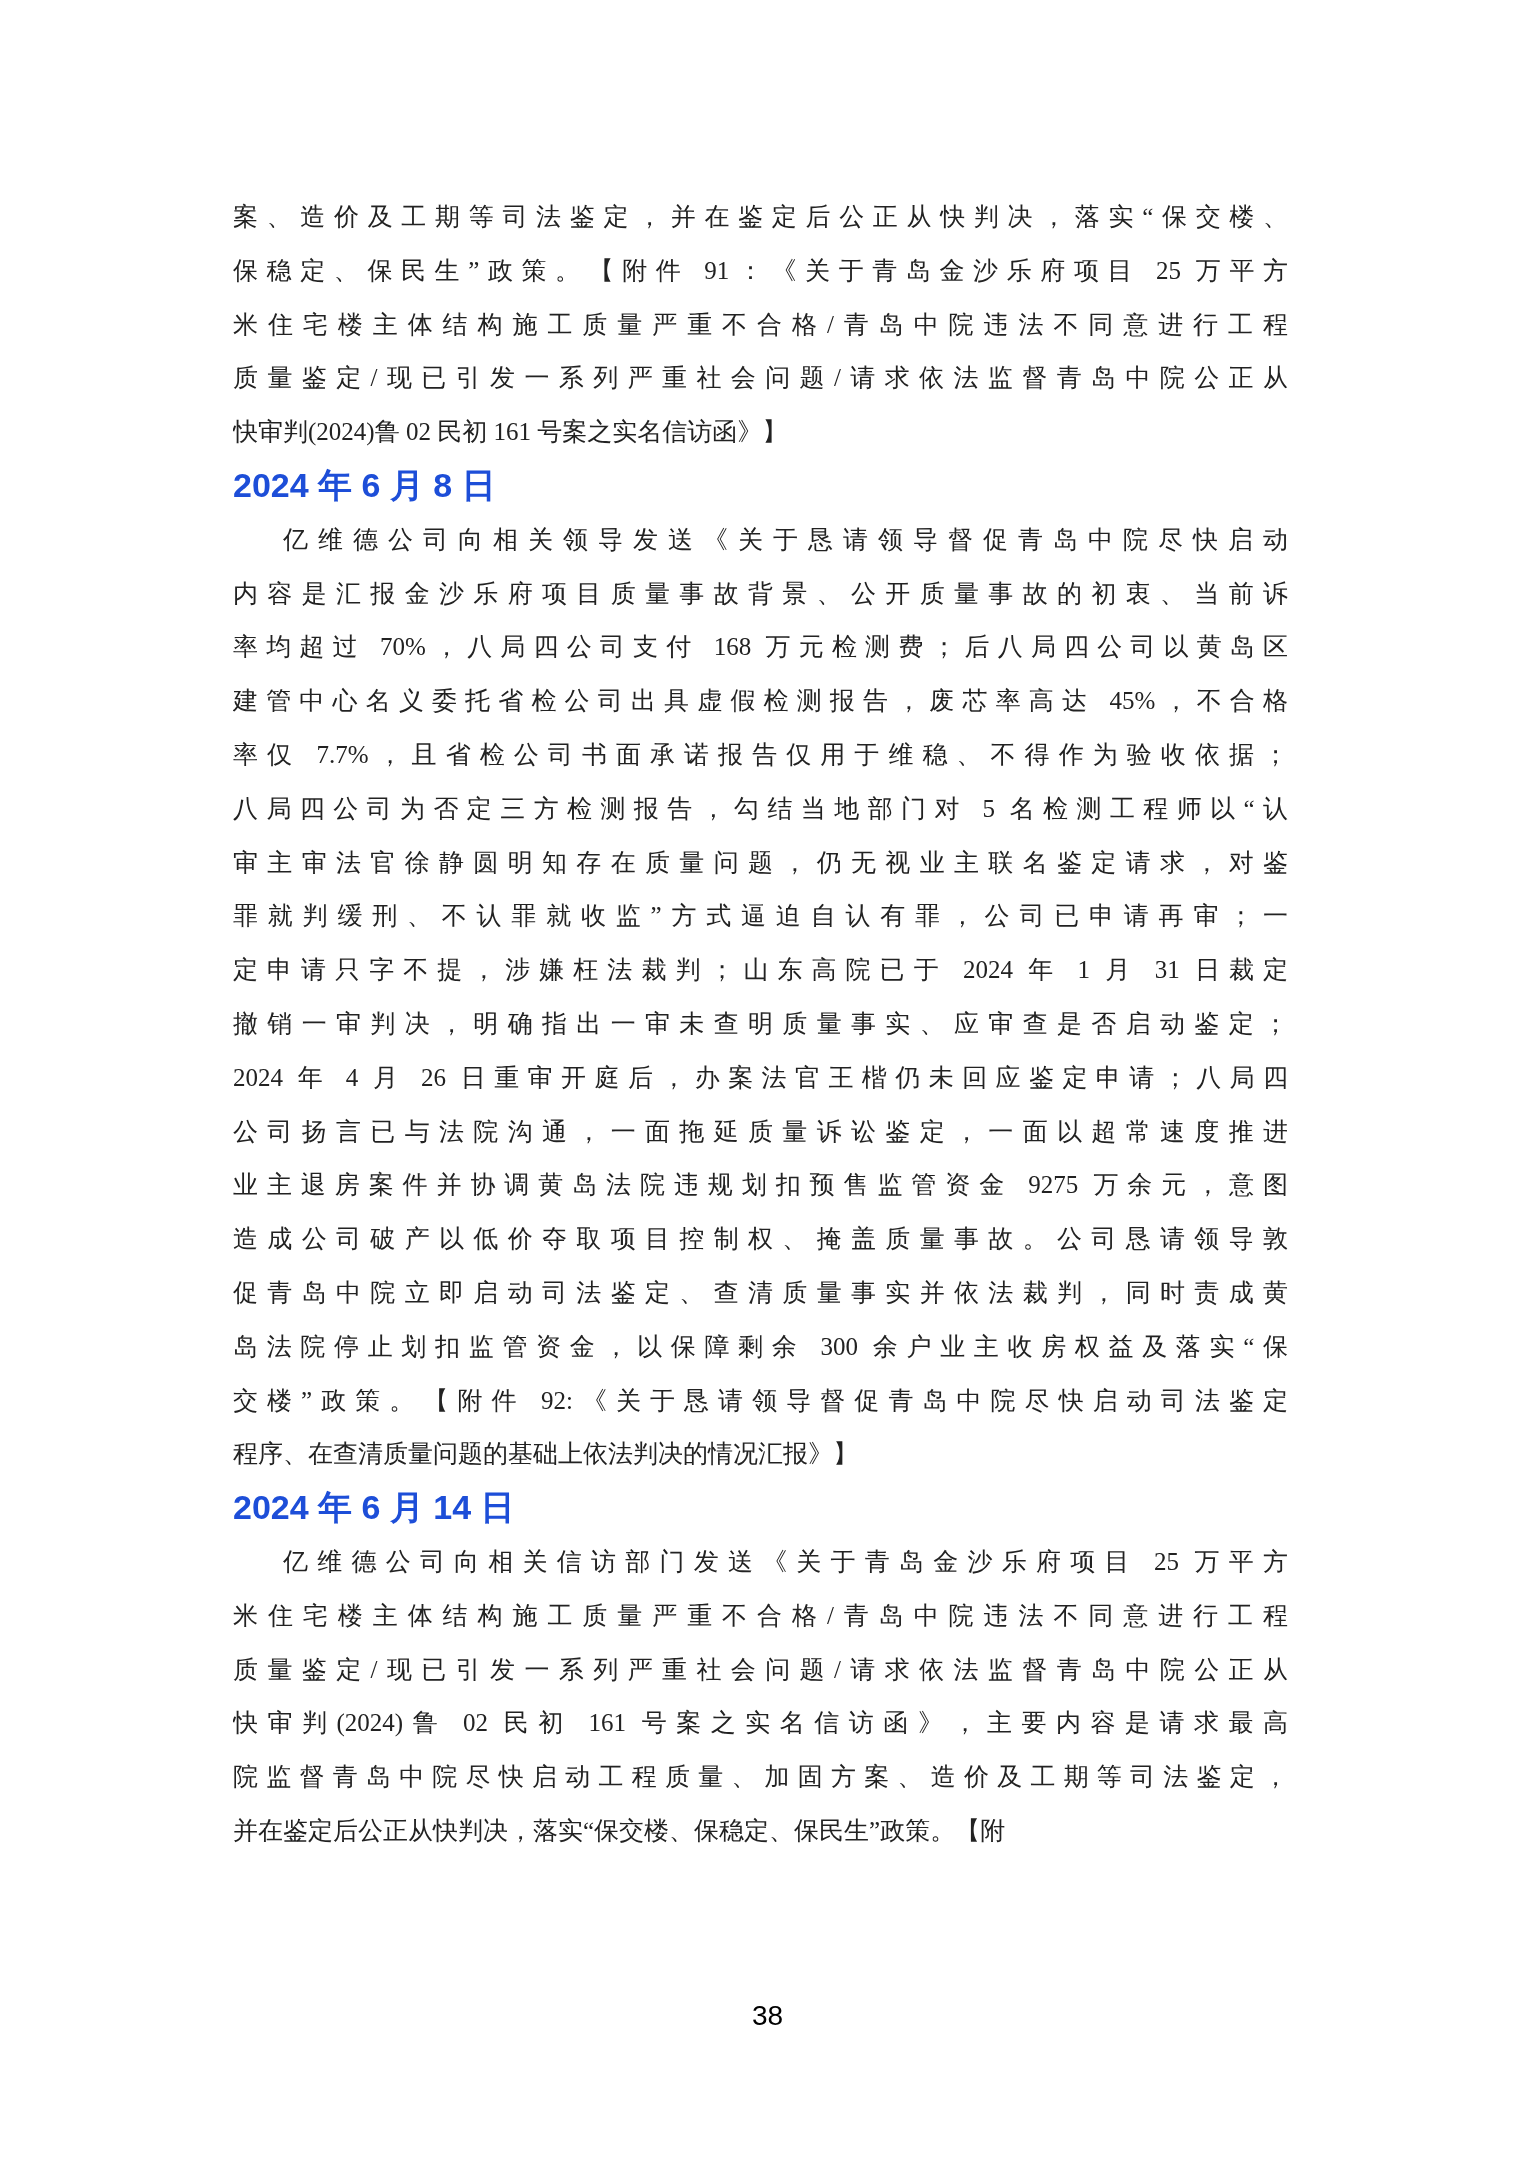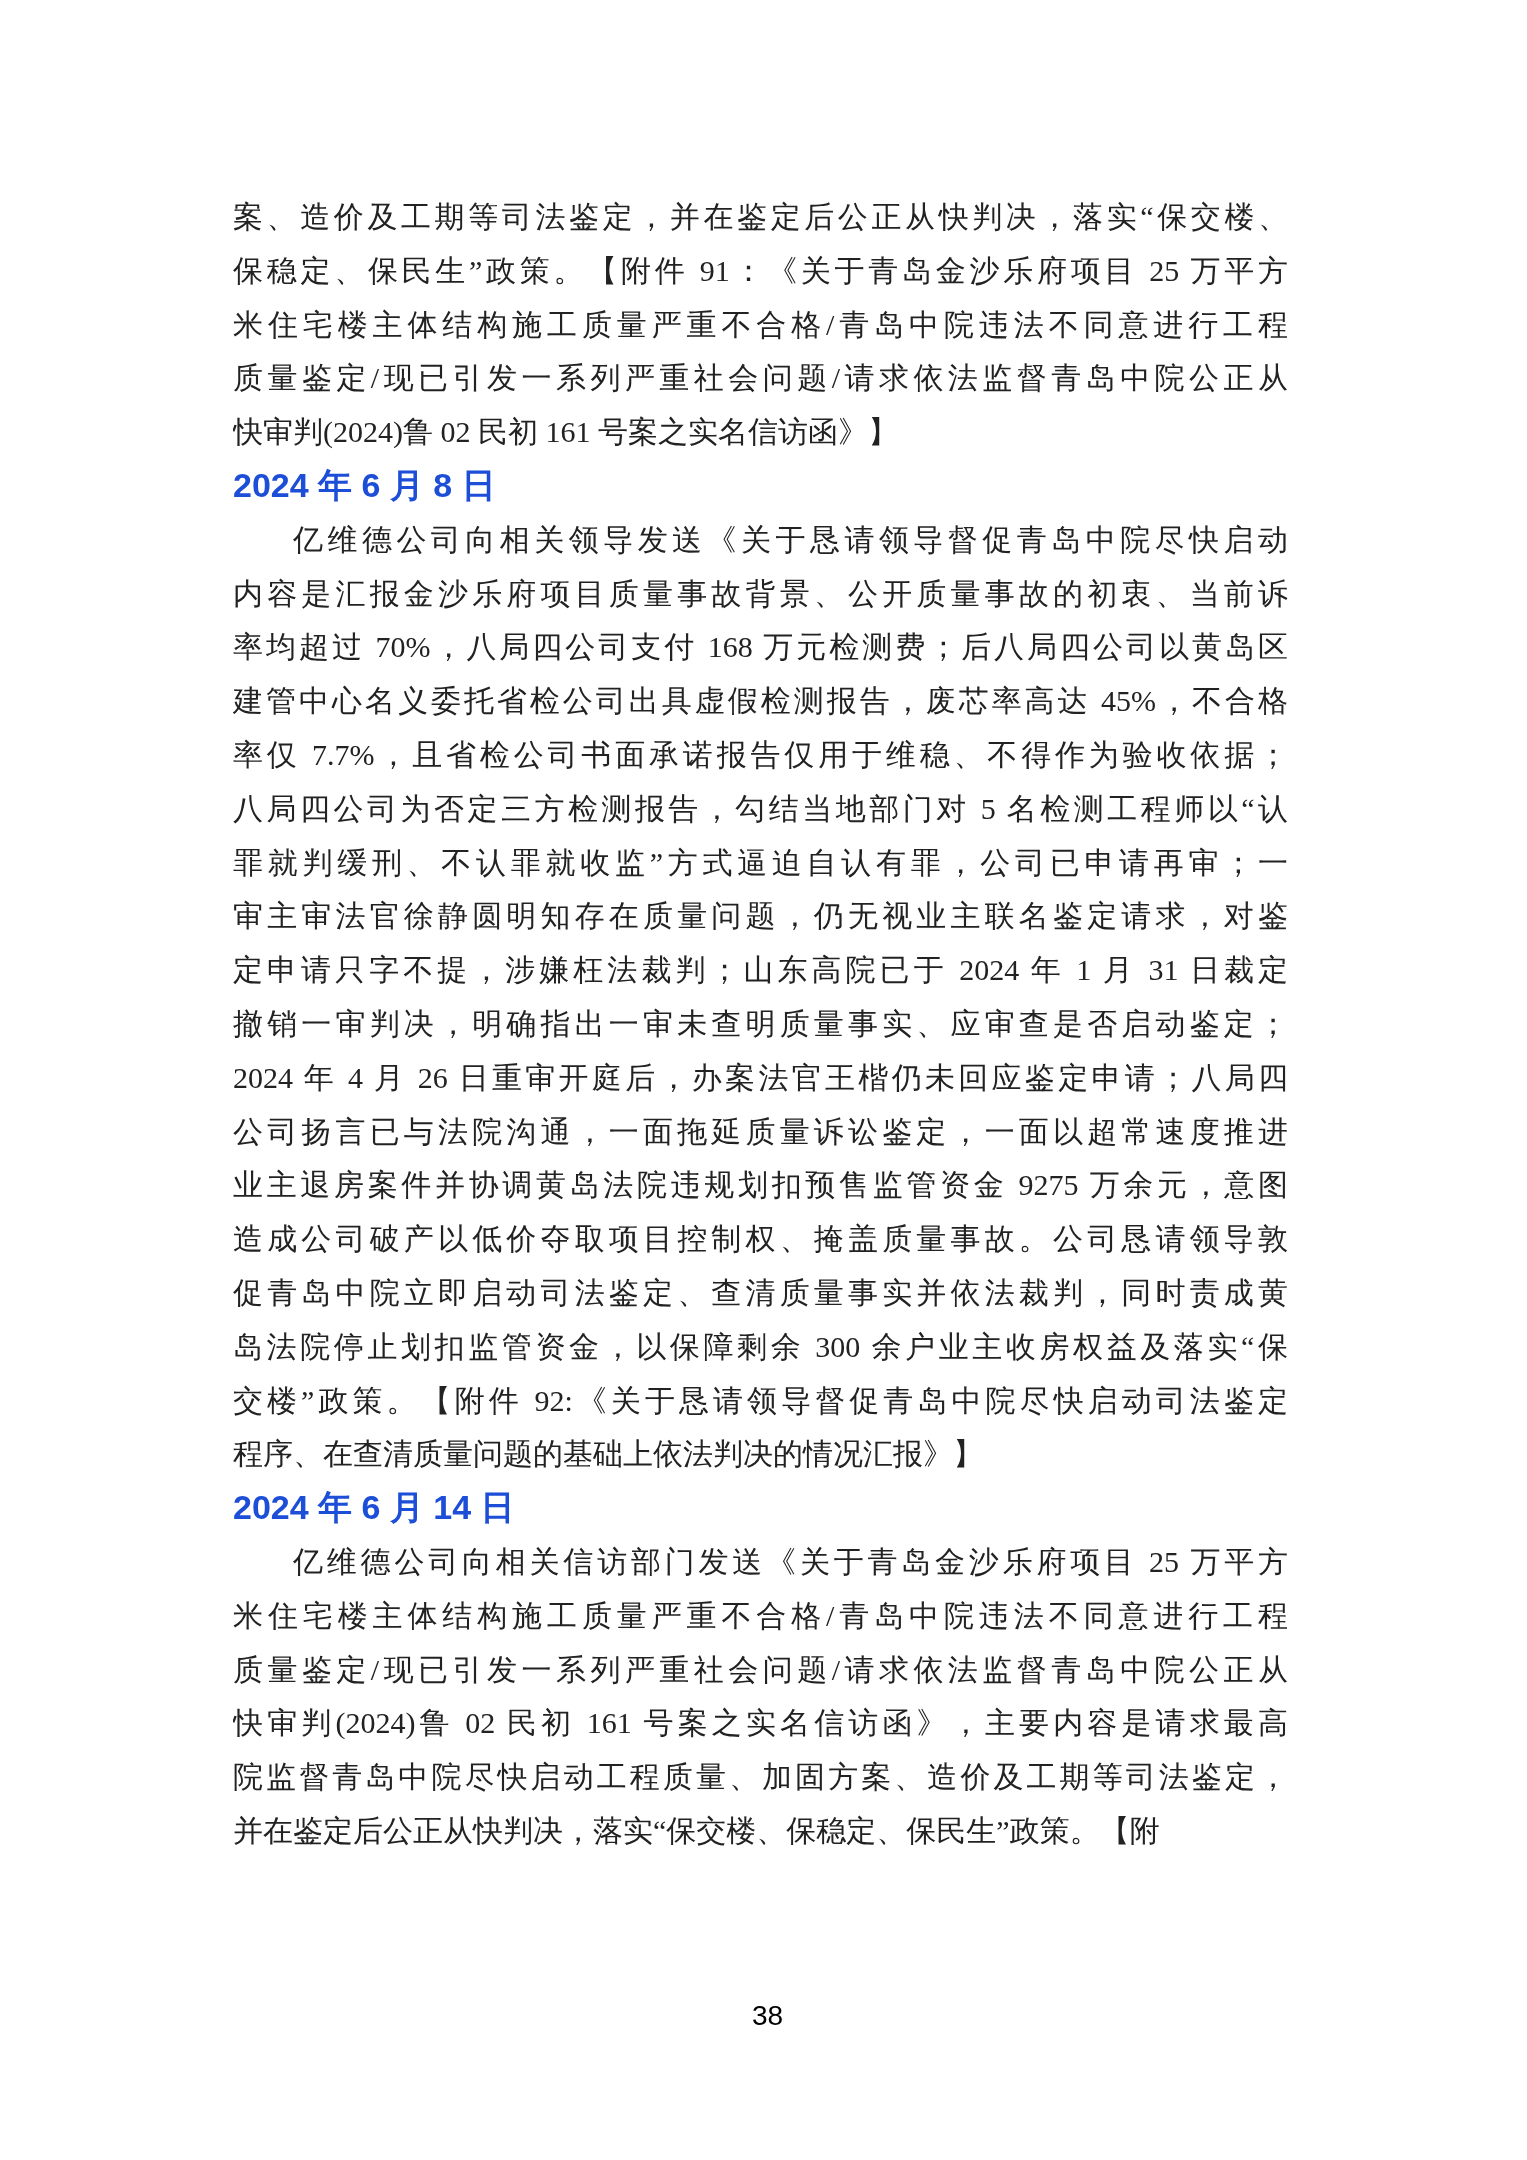--- a/index.html
+++ b/index.html
@@ -13,21 +13,21 @@
     font-family: "Liberation Serif", "DejaVu Serif", serif;
     color: #222222;
   }
   .content {
     position: absolute;
     left: 233px;
     top: 190px;
     width: 1055px;
   }
   .line {
-    font-size: 30px;
+    font-size: 25px;
     line-height: 53.8px;
     height: 53.8px;
     text-align: justify;
     text-align-last: justify;
     white-space: normal;
     overflow: hidden;
   }
   .line.last {
     text-align: left;
     text-align-last: left;
@@ -72,22 +72,22 @@
         <div class="line last">快审判(2024)鲁 02 民初 161 号案之实名信访函》】</div>
       </div>
       <div class="heading">2024 年 6 月 8 日</div>
       <div class="paragraph">
         <div class="line indent">亿维德公司向相关领导发送《关于恳请领导督促青岛中院尽快启动</div>
         <div class="line">内容是汇报金沙乐府项目质量事故背景、公开质量事故的初衷、当前诉</div>
         <div class="line">率均超过 70%，八局四公司支付 168 万元检测费；后八局四公司以黄岛区</div>
         <div class="line">建管中心名义委托省检公司出具虚假检测报告，废芯率高达 45%，不合格</div>
         <div class="line">率仅 7.7%，且省检公司书面承诺报告仅用于维稳、不得作为验收依据；</div>
         <div class="line">八局四公司为否定三方检测报告，勾结当地部门对 5 名检测工程师以“认</div>
+        <div class="line">审主审法官徐静圆明知存在质量问题，仍无视业主联名鉴定请求，对鉴</div>
         <div class="line">罪就判缓刑、不认罪就收监”方式逼迫自认有罪，公司已申请再审；一</div>
-        <div class="line">审主审法官徐静圆明知存在质量问题，仍无视业主联名鉴定请求，对鉴</div>
         <div class="line">定申请只字不提，涉嫌枉法裁判；山东高院已于 2024 年 1 月 31 日裁定</div>
         <div class="line">撤销一审判决，明确指出一审未查明质量事实、应审查是否启动鉴定；</div>
         <div class="line">2024 年 4 月 26 日重审开庭后，办案法官王楷仍未回应鉴定申请；八局四</div>
         <div class="line">公司扬言已与法院沟通，一面拖延质量诉讼鉴定，一面以超常速度推进</div>
         <div class="line">业主退房案件并协调黄岛法院违规划扣预售监管资金 9275 万余元，意图</div>
         <div class="line">造成公司破产以低价夺取项目控制权、掩盖质量事故。公司恳请领导敦</div>
         <div class="line">促青岛中院立即启动司法鉴定、查清质量事实并依法裁判，同时责成黄</div>
         <div class="line">岛法院停止划扣监管资金，以保障剩余 300 余户业主收房权益及落实“保</div>
         <div class="line">交楼”政策。【附件 92:《关于恳请领导督促青岛中院尽快启动司法鉴定</div>
         <div class="line last">程序、在查清质量问题的基础上依法判决的情况汇报》】</div>

